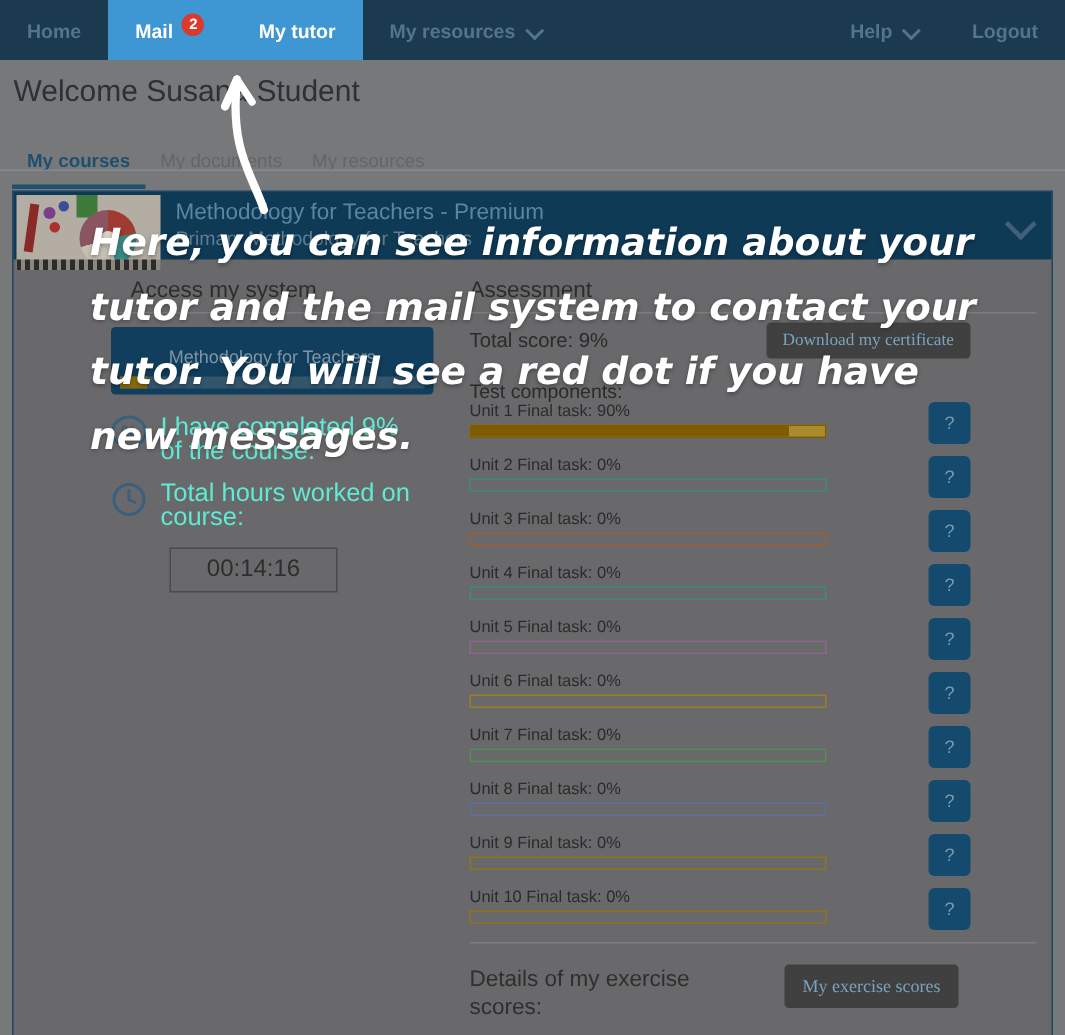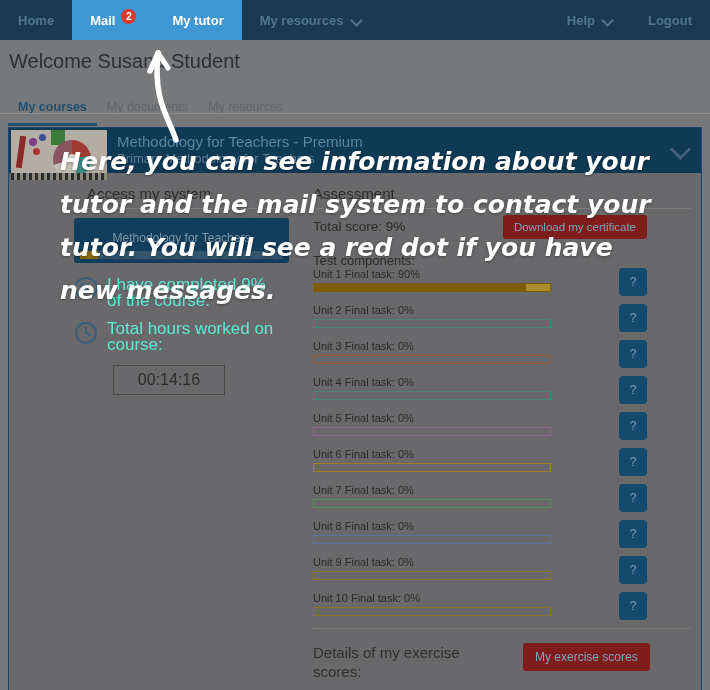--- a/index.html
+++ b/index.html
@@ -67,22 +67,22 @@
   .pct-ic { width:22px; height:22px; border:2px solid #39607c; border-radius:50%;
             font-size:12px; font-weight:700; text-align:center; line-height:18px; }
   .info-text { font-size:17px; color:#5eead4; line-height:16px; width:175px; }
   .timer-box { margin:12px 0 0 39px; width:112px; height:30px; border:1px solid #4a4a4a;
                font-size:16px; color:#2e2e2e; text-align:center; line-height:28px; }
 
   
   .col-right { position:absolute; left:304px; top:57px; width:378px; }
   .score-row { position:relative; height:32px; margin-top:4px; }
   .score-text { font-size:13.5px; color:#2b2b2b; position:absolute; left:0; top:6px; }
-  .blue-btn { background:#7f1d1d; color:#7ba3bd; border:none; border-radius:3px;
-              font-size:11.5px; padding:6px 11px; cursor:pointer; font-family:Liberation Sans, sans-serif; }
+  .blue-btn { background:#404040; color:#7ba3bd; border:none; border-radius:3px;
+              font-size:11.5px; padding:6px 11px; cursor:pointer; font-family:Liberation Serif, serif; }
   .dl-btn { position:absolute; right:44px; top:2px; }
   .components { font-size:13px; color:#2b2b2b; margin-top:8px; }
   .unit-list { }
   .unit-row { position:relative; margin-bottom:12px; padding-right:80px; }
   .u-label { font-size:11px; color:#2b2b2b; line-height:13px; margin-bottom:2px; }
   .u-bar { width:238px; height:9px; border:1px solid #888; }
   .u-fill { height:100%; width:0; }
   .u-help { position:absolute; right:44px; top:0; width:28px; height:28px; background:#134a6e;
             color:#7b9cb0; border:none; border-radius:4px; font-size:12px; cursor:pointer; }
   .details-row { position:relative; margin-top:14px; height:44px; }

